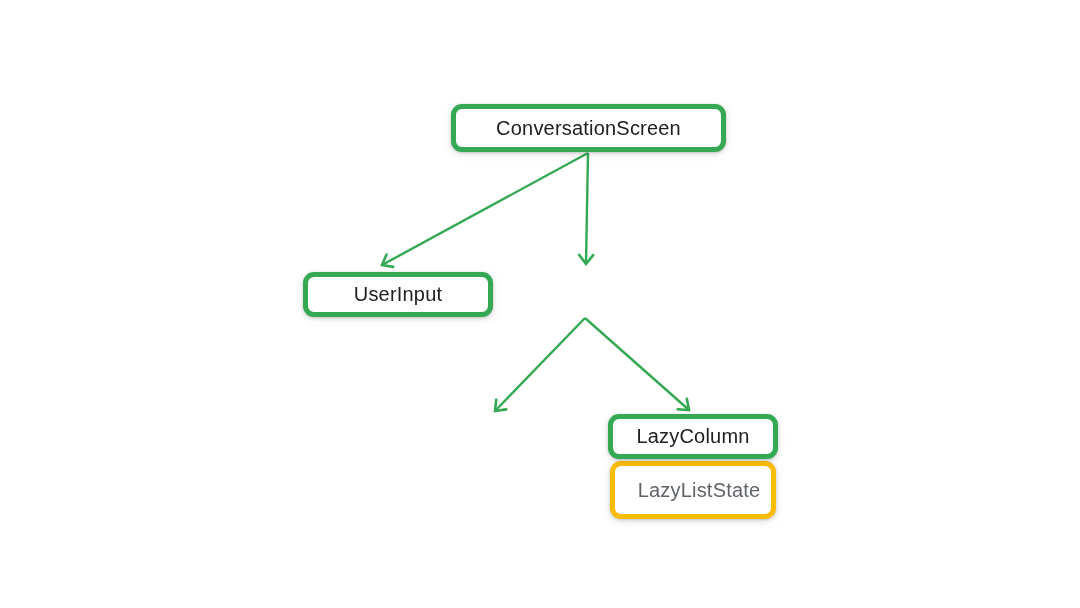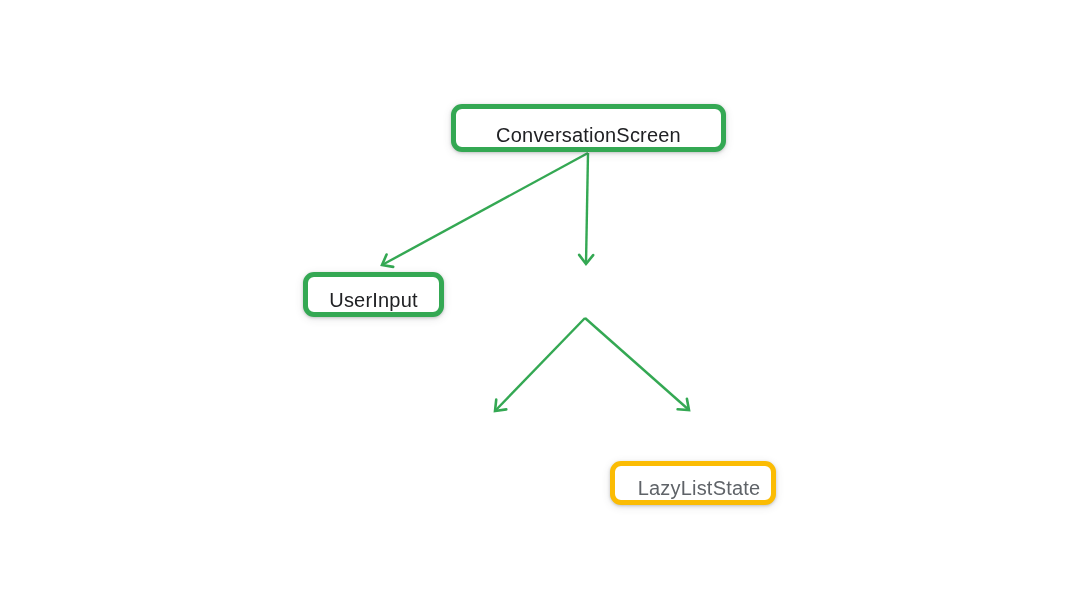--- a/index.html
+++ b/index.html
@@ -35,41 +35,41 @@
     stroke-linecap: round;
     stroke-linejoin: miter;
   }
   .node {
     position: absolute;
     box-sizing: border-box;
     background: var(--node-bg, #ffffff);
     border: 5px solid var(--node-green, #34A853);
     border-radius: 11px;
     display: flex;
-    align-items: flex-end;
+    align-items: center;
     justify-content: center;
     font-size: 20px;
     letter-spacing: 0.2px;
     color: var(--text-dark, #202124);
     box-shadow: 0 1px 3px rgba(60,64,67,0.25), 0 2px 8px rgba(60,64,67,0.13);
     white-space: nowrap;
     z-index: 2;
   }
   .node.yellow {
     border-color: var(--node-yellow, #FBBC04);
     color: var(--text-gray, #5F6368);
     z-index: 1;
   }
   
   #node-conversation-screen { left: 451px; top: 104px; width: 275px; height: 48px; }
-  #node-user-input          { left: 303px; top: 272px; width: 141px; height: 45px; }
+  #node-user-input          { left: 303px; top: 272px; width: 190px; height: 45px; }
   #node-messages-list       { left: 500px; top: 271px; width: 170px; height: 46px; }
   #node-button              { left: 399px; top: 416px; width: 168px; height: 46px; }
   #node-lazy-column         { left: 608px; top: 414px; width: 170px; height: 45px; }
-  #node-lazy-list-state     { left: 610px; top: 461px; width: 166px; height: 44px; padding-left: 12px; }
+  #node-lazy-list-state     { left: 610px; top: 461px; width: 166px; height: 58px; padding-left: 12px; }
 </style>
 </head>
 <body>
 
 <div id="canvas">
 
   <svg id="edges" viewBox="0 0 1080 608" xmlns="http://www.w3.org/2000/svg">
     <defs>
       <marker id="arrow" markerUnits="userSpaceOnUse" markerWidth="26" markerHeight="26" refX="12" refY="12" orient="auto">
         <path class="arrowhead-path" d="M3,5 L12,12 L3,19"></path>
@@ -84,18 +84,21 @@
   <div class="node" id="node-conversation-screen">
     <span>ConversationScreen</span>
   </div>
 
   <div class="node" id="node-user-input">
     <span>UserInput</span>
   </div>
 
 
 
+  <div class="node" id="node-lazy-column">
+    <span>LazyColumn</span>
+  </div>
 
   <div class="node yellow" id="node-lazy-list-state">
     <span>LazyListState</span>
   </div>
 
 </div>
 
 </body></html>

